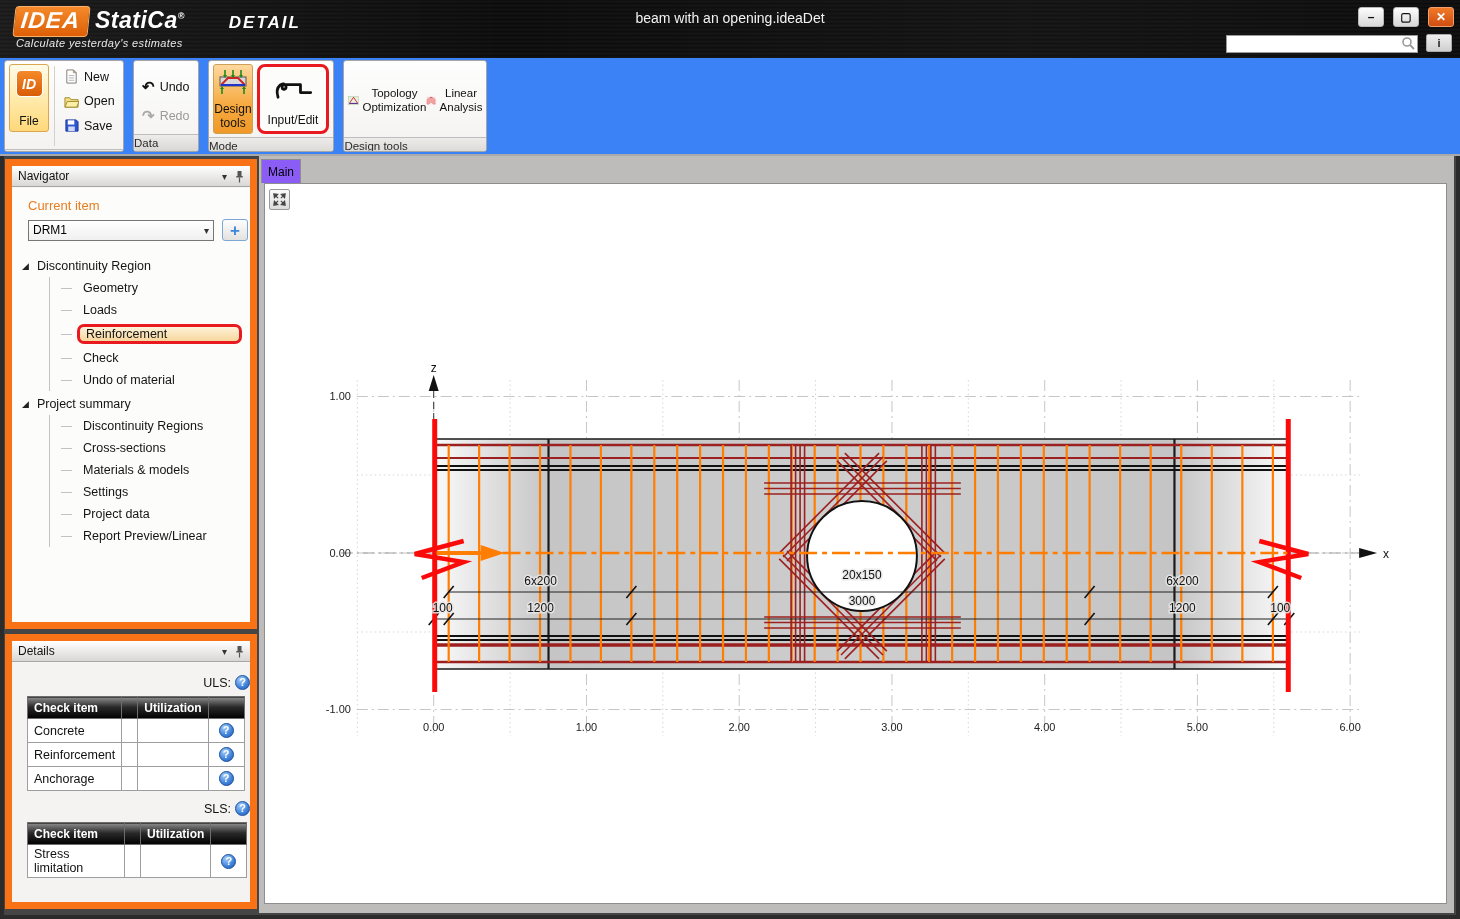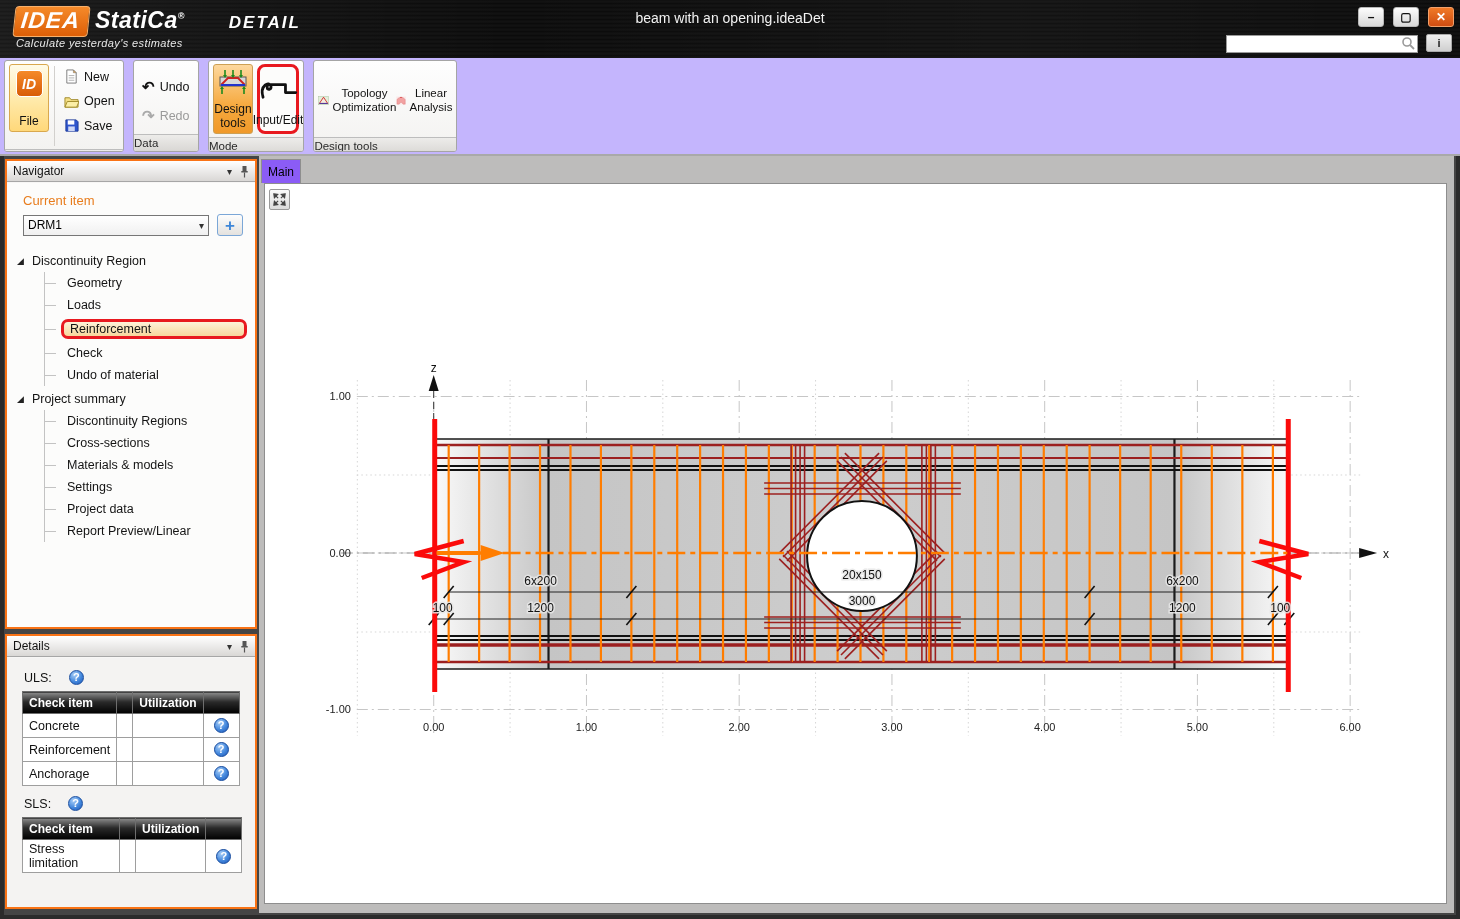--- a/index.html
+++ b/index.html
@@ -30,78 +30,78 @@
   .search-row { position:absolute; right:8px; top:34px; display:flex; gap:8px; align-items:center; }
   .search-box { position:relative; width:192px; height:18px; }
   .search-box input { width:100%; height:100%; border:1px solid #9a9a9a; background:#fff; font-size:11px; padding:0 20px 0 4px; outline:none; }
   .search-glass { position:absolute; right:3px; top:2px; width:14px; height:14px; }
   .info-btn { width:26px; height:18px; border:1px solid #aaa; border-radius:2px;
     background:linear-gradient(#efefef,#cfcfcf); font-weight:bold; font-size:11px; color:#222;
     display:flex; align-items:center; justify-content:center; cursor:pointer; }
 
   
   .ribbon { position:absolute; left:0; top:58px; width:1460px; height:98px;
-    background:#c4b5fd; border-bottom:2px solid #a9a9a9; padding:2px 0 0 4px; }
+    background:#3b82f6; border-bottom:2px solid #a9a9a9; padding:2px 0 0 4px; }
   .rgroup { display:inline-flex; flex-direction:column; vertical-align:top; height:92px;
     border:1px solid #a5a5a5; border-radius:3px; margin-right:5px;
     background:linear-gradient(#fefefe,#f3f2f0); overflow:hidden; }
   .rgroup-body { flex:1; display:flex; align-items:flex-start; padding:3px 4px; }
   .rgroup-label { height:17px; background:linear-gradient(#edecea,#d9d7d4); border-top:1px solid #bdbdbd;
     font-size:11.5px; color:#2a2a2a; line-height:16px; }
   .big-btn { width:40px; height:68px; border:1px solid #d9a84e; border-radius:3px;
     background:linear-gradient(#fffbe8,#ffe9a8 55%,#ffd87a); display:flex; flex-direction:column;
     align-items:center; justify-content:space-between; padding:5px 1px 3px; cursor:pointer; font-size:12px; color:#111; }
   .file-logo { width:27px; height:27px; background:linear-gradient(#f58a2a,#d85c06); border-radius:5px;
     color:#fff; font-weight:bold; font-style:italic; font-size:14px; display:flex; align-items:center; justify-content:center; border:1px solid #fff; }
   .vsep { width:1px; height:80px; background:#d2d0cd; margin:2px 5px 0 5px; }
   .small-col { display:flex; flex-direction:column; justify-content:space-between; height:72px; padding-top:2px; }
   .small-btn { display:flex; align-items:center; gap:5px; height:21px; font-size:12.5px; color:#111; padding:0 4px; cursor:pointer; border-radius:2px; }
   .small-btn .glyph { font-size:15px; font-weight:bold; line-height:1; }
   .small-btn.disabled { color:#9a9a9a; }
   .small-btn.disabled .glyph { color:#aaa; }
   .mode-btn { width:40px; height:70px; border:1px solid #cda054; border-radius:3px; cursor:pointer;
     background:linear-gradient(#fdd89e,#f6a93e 60%,#f0992a); display:flex; flex-direction:column; align-items:center;
     justify-content:space-between; padding:4px 0 2px; font-size:12px; color:#111; text-align:center; line-height:1.15; }
-  .inputedit-btn { width:42px; height:70px; margin-left:4px; border:3px solid #e8191f; border-radius:8px;
+  .inputedit-btn { width:72px; height:70px; margin-left:4px; border:3px solid #e8191f; border-radius:8px;
     background:#fcfcfb; display:flex; flex-direction:column; align-items:center; justify-content:space-between;
     padding:6px 0 4px; font-size:12px; color:#111; cursor:pointer; }
   .tool-btn { width:78px; height:70px; display:flex; flex-direction:row; align-items:center;
     justify-content:flex-start; gap:3px; font-size:11.5px; color:#111; text-align:center; line-height:1.15; cursor:pointer; padding-top:3px; }
   .tool-btn.narrow { width:56px; }
 
   
   .content { position:absolute; left:4px; right:4px; top:156px; bottom:4px; background:#454545; }
-  .panel { position:absolute; background:#f7f6f5; border:2px solid #f97316; }
+  .panel { position:absolute; background:#f7f6f5; border:7px solid #f97316; }
   .panel-header { height:21px; background:linear-gradient(#ffffff,#d9d7d5); border-bottom:1px solid #a6a6a6;
     display:flex; align-items:center; font-size:12px; color:#111; padding:0 6px; }
   .panel-header .sp { flex:1; }
   .hdr-ico { color:#333; font-size:10px; margin-left:8px; cursor:pointer; }
   .nav-panel { left:1px; top:3px; width:252px; height:470px; }
   .det-panel { left:1px; top:478px; width:252px; bottom:6px; }
   .nav-body { position:absolute; top:22px; left:0; right:0; bottom:0; background:#fcfcfb; padding:8px 0 0 0; }
   .current-item { color:#e87d1e; font-weight:normal; font-size:13px; margin:2px 0 6px 16px; }
   .ci-row { display:flex; gap:8px; margin-left:16px; align-items:center; }
   .ci-select { width:186px; height:21px; border:1px solid #767676; background:linear-gradient(#fff,#f0f0f0);
     display:flex; align-items:center; font-size:12px; padding:0 4px; cursor:pointer; }
   .ci-select .sp { flex:1; }
   .add-btn { width:26px; height:22px; border:1px solid #7ba7d7; border-radius:3px;
     background:linear-gradient(#fdfdfd,#e4e2df); color:#3f87d8; font-size:17px; font-weight:bold;
     display:flex; align-items:center; justify-content:center; cursor:pointer; line-height:1; }
   .tree { margin:14px 0 0 10px; font-size:12.5px; color:#141414; }
   .tree-root { display:flex; align-items:center; gap:8px; height:22px; cursor:pointer; }
   .expander { font-size:9px; color:#222; }
-  .tree-children { margin-left:27px; border-left:1px solid #c3c3c3; padding-left:0; margin-bottom:2px; }
+  .tree-children { margin-left:27px; border-left:1px solid #c3c3c3; padding-left:11px; margin-bottom:2px; }
   .tree-item { display:flex; align-items:center; height:22px; cursor:pointer; }
   .tree-item::before { content:""; width:11px; height:1px; background:#c3c3c3; margin-right:5px; flex:0 0 auto; }
   .tree-item-label { padding:1px 6px; }
   .tree-item.selected { height:26px; }
   .tree-item.selected .tree-item-label { flex:1; margin-right:8px;
     background:linear-gradient(#fdf2d9,#f7d79c); border:3px solid #e8191f; border-radius:7px; padding:0 6px; }
   .det-body { position:absolute; top:22px; left:0; right:0; bottom:0; background:#f4f3f2; padding:8px 0 0 0; }
-  .ls-row { display:flex; align-items:center; gap:17px; font-size:12.5px; color:#111; margin:4px 0 6px 17px; }
+  .ls-row { display:flex; align-items:center; gap:4px; font-size:12.5px; color:#111; margin:4px 0 6px 17px;justify-content:flex-end; }
   .qmark { width:15px; height:15px; border-radius:50%; flex:0 0 auto;
     background:radial-gradient(circle at 35% 28%, #a8cef7, #4488dd 55%, #1d55b4);
     color:#fff; font-size:11px; font-weight:bold; display:inline-flex; align-items:center; justify-content:center;
     border:1px solid #1c4fa0; cursor:pointer; line-height:1; }
   table.checks { border-collapse:collapse; margin:2px 0 10px 15px; background:#fff; }
   table.checks th { background:linear-gradient(#8b8b8b,#2a2a2a 45%,#000); color:#fff; font-size:12px;
     font-weight:bold; text-align:left; padding:3px 6px; border:1px solid #6e6e6e; height:22px; }
   table.checks td { border:1px solid #9e9e9e; font-size:12.5px; color:#111; padding:2px 6px; height:24px; background:#fff; }
   td.c-help, th.h-help { width:36px; text-align:center; }
   td.c-gap, th.h-gap { width:16px; }

